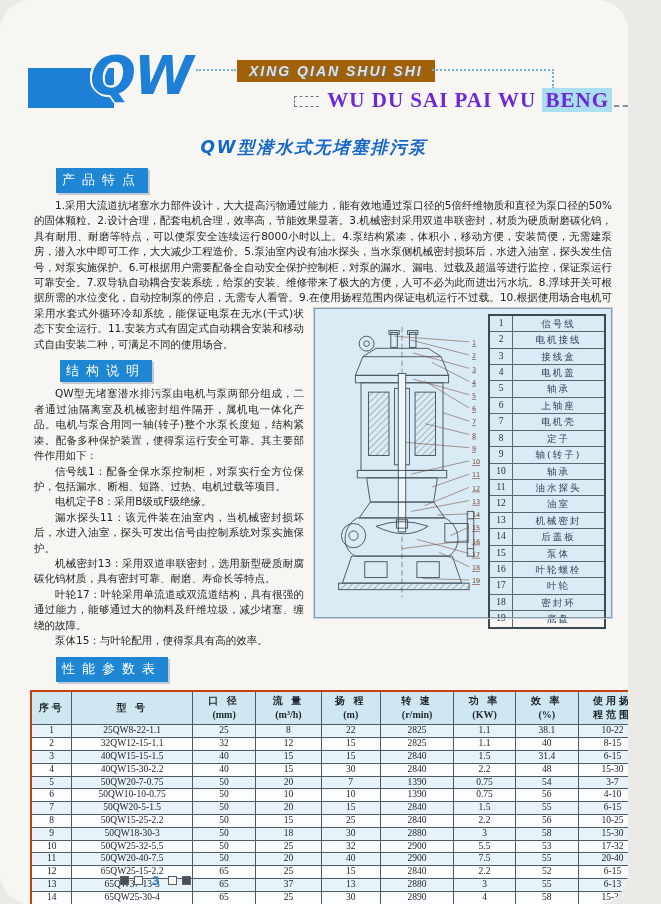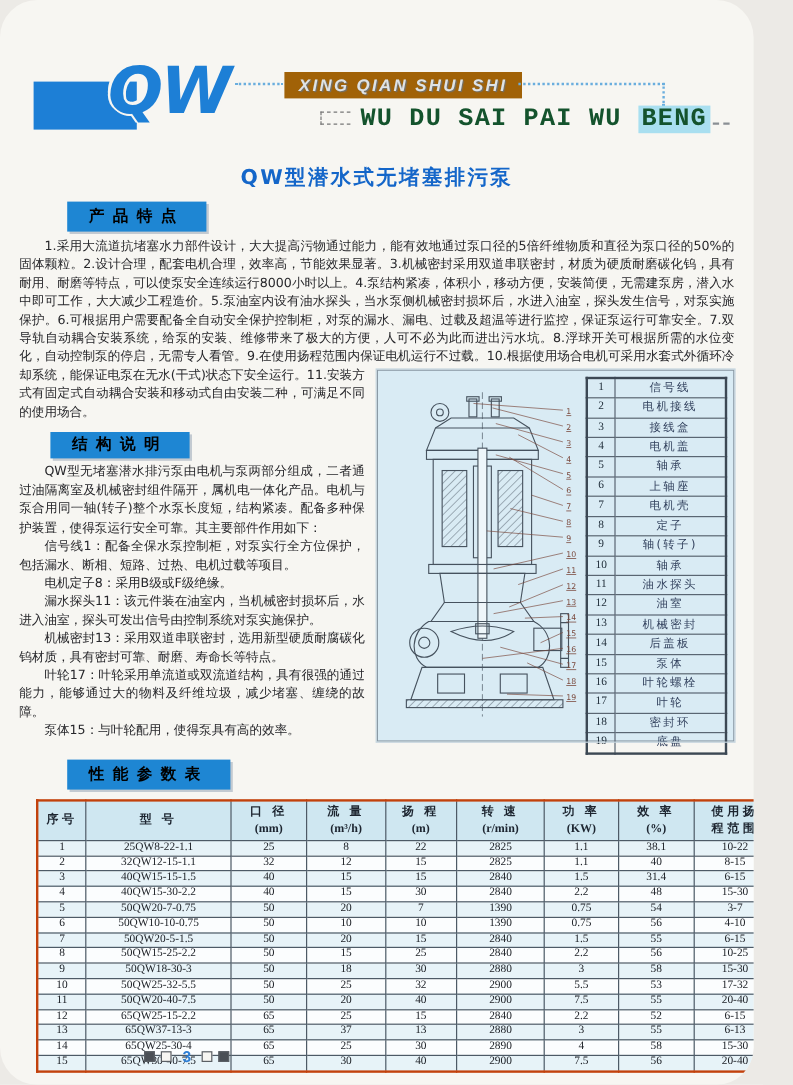--- a/index.html
+++ b/index.html
@@ -11,35 +11,35 @@
   .logo-rect{position:absolute;left:28px;top:68px;width:86px;height:40px;background:#1d7fd6;}
   .logo-text{position:absolute;left:90px;top:48px;font-size:54px;line-height:56px;font-weight:bold;font-style:italic;
     color:#1d7fd6;letter-spacing:-2px;
     text-shadow:-2px 0 #f7f6f2,2px 0 #f7f6f2,0 -2px #f7f6f2,0 2px #f7f6f2,-2px -2px #f7f6f2,2px 2px #f7f6f2;}
   .banner-box{position:absolute;left:237px;top:60px;height:18px;background:#a16207;color:#dfe3e6;
     font:bold italic 14px/18px "Liberation Sans",sans-serif;padding:2px 12px;letter-spacing:2px;
     text-shadow:1px 1px 1px #6d7378;}
   .dots-h1{position:absolute;left:196px;top:69px;width:40px;border-top:2px dotted #6aaede;}
   .dots-h2{position:absolute;left:432px;top:69px;width:122px;border-top:2px dotted #6aaede;}
   .dots-v{position:absolute;left:552px;top:69px;height:20px;border-left:2px dotted #6aaede;}
-  .slogan{position:absolute;right:20px;top:88px;font-family:Liberation Mono, monospace;font-weight:bold;
-    font-size:21px;color:#14532d;letter-spacing:1px;white-space:nowrap;}
+  .slogan{position:absolute;right:0;top:88px;font-family:Liberation Serif, serif;font-weight:bold;
+    font-size:21px;color:#6d28d9;letter-spacing:1px;white-space:nowrap;}
   .bracket{display:inline-block;width:24px;height:9px;border:1px dashed #777;border-right:none;
     vertical-align:baseline;margin-right:8px;}
   .hl{background:#a9dff0;padding:0 3px;}
   .trail-dash{display:inline-block;width:14px;border-bottom:2px dashed #8a8f94;vertical-align:baseline;margin-left:2px;}
 
   
-  .doc-title{text-align:center;margin:8px 0 0;font-size:17px;font-weight:bold;color:#1466c9;letter-spacing:2px;}
+  .doc-title{text-align:center;margin:8px 0 0;font-size:17px;font-weight:bold;color:#1466c9;letter-spacing:2px;font-style:italic;}
   .band-wrap{margin:9px 0 0 56px;}
-  .band{display:inline-block;background:#1e86d3;color:#000000;font-weight:bold;font-size:13px;
-    letter-spacing:7px;padding:3px 18px 4px;box-shadow:2px 2px 0 rgba(40,70,110,.25);}
+  .band{display:inline-block;background:#1e86d3;color:#ffffff;font-weight:normal;font-size:13px;
+    letter-spacing:7px;padding:3px 6px 4px;box-shadow:2px 2px 0 rgba(40,70,110,.25);}
 
   
-  .content{margin:5px 16px 0 16px;font-size:10.5px;line-height:15.4px;color:#26262a;text-align:justify;}
+  .content{margin:5px 16px 0 34px;font-size:10.5px;line-height:15.4px;color:#26262a;text-align:justify;}
   .para{text-indent:21px;margin:0;}
   .content .band-wrap{margin:8px 0 4px 26px;text-indent:0;}
 
   
   .diagram-panel{float:right;width:298px;height:310px;margin:2px 0 6px 10px;background:#d9ebf4;
     border:1px solid #8b9aa5;outline:1px solid #c3d4de;display:flex;padding:5px;box-sizing:border-box;}
   .pump-svg{width:164px;height:296px;flex:none;}
   .parts-table{width:118px;margin-left:auto;border-collapse:collapse;table-layout:fixed;
     border:2px solid #3c4854;height:296px;}
   .parts-table td{border:1px solid #5a6672;font-size:9.5px;color:#33425e;text-align:center;

